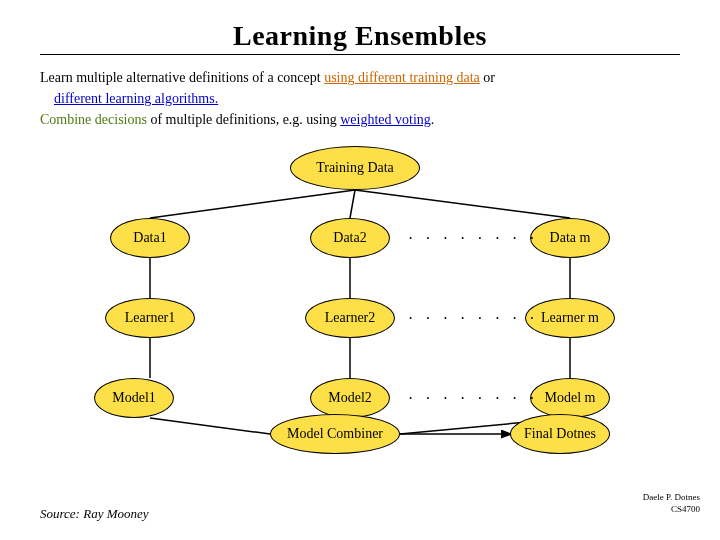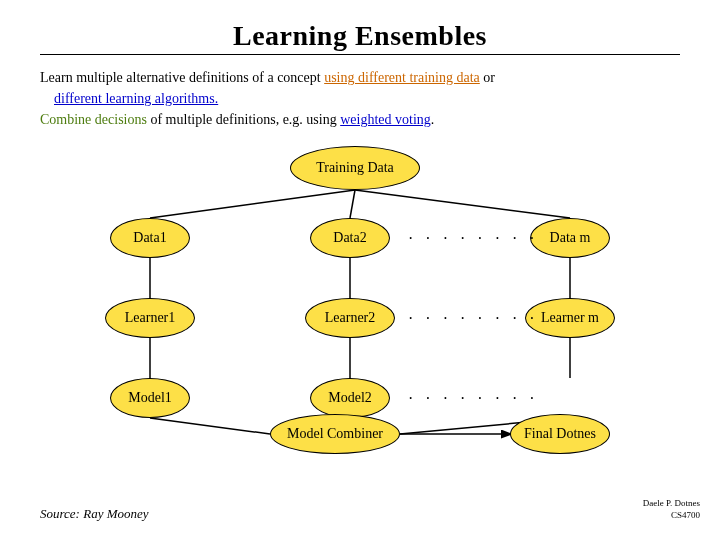--- a/index.html
+++ b/index.html
@@ -86,21 +86,21 @@
     .node-data1 { width: 80px; height: 40px; top: 72px; left: 60px; }
     .node-data2 { width: 80px; height: 40px; top: 72px; left: 260px; }
     .node-datam { width: 80px; height: 40px; top: 72px; left: 480px; }
 
     
     .node-learner1 { width: 90px; height: 40px; top: 152px; left: 55px; }
     .node-learner2 { width: 90px; height: 40px; top: 152px; left: 255px; }
     .node-learnerm { width: 90px; height: 40px; top: 152px; left: 475px; }
 
     
-    .node-model1 { width: 80px; height: 40px; top: 232px; left: 60px; }
+    .node-model1 { width: 80px; height: 40px; top: 232px; left: 44px; }
     .node-model2 { width: 80px; height: 40px; top: 232px; left: 260px; }
     .node-modelm { width: 80px; height: 40px; top: 232px; left: 480px; }
 
     
     .node-combiner { width: 130px; height: 40px; top: 268px; left: 220px; }
 
     
     .node-final { width: 100px; height: 40px; top: 268px; left: 460px; }
 
     
@@ -121,21 +121,21 @@
       position: absolute;
       bottom: 18px;
       left: 40px;
       font-size: 13px;
       font-style: italic;
     }
 
     
     .credit {
       position: absolute;
-      bottom: 18px;
+      bottom: 24px;
       right: 20px;
       font-size: 9px;
       text-align: right;
       line-height: 1.4;
     }
   </style>
 </head>
 <body>
 
 <div class="slide">
@@ -213,20 +213,23 @@
     </div>
 
     <div class="dots dots-learner">· · · · · · · ·</div>
 
     <div class="node node-model1">
       <span>Model1</span>
     </div>
     <div class="node node-model2">
       <span>Model2</span>
     </div>
+    <div class="node node-modelm">
+      <span>Model m</span>
+    </div>
 
     <div class="dots dots-model">· · · · · · · ·</div>
 
     <div class="node node-combiner">
       <span>Model Combiner</span>
     </div>
 
     <div class="node node-final">
       <span>Final Dotnes</span>
     </div>

